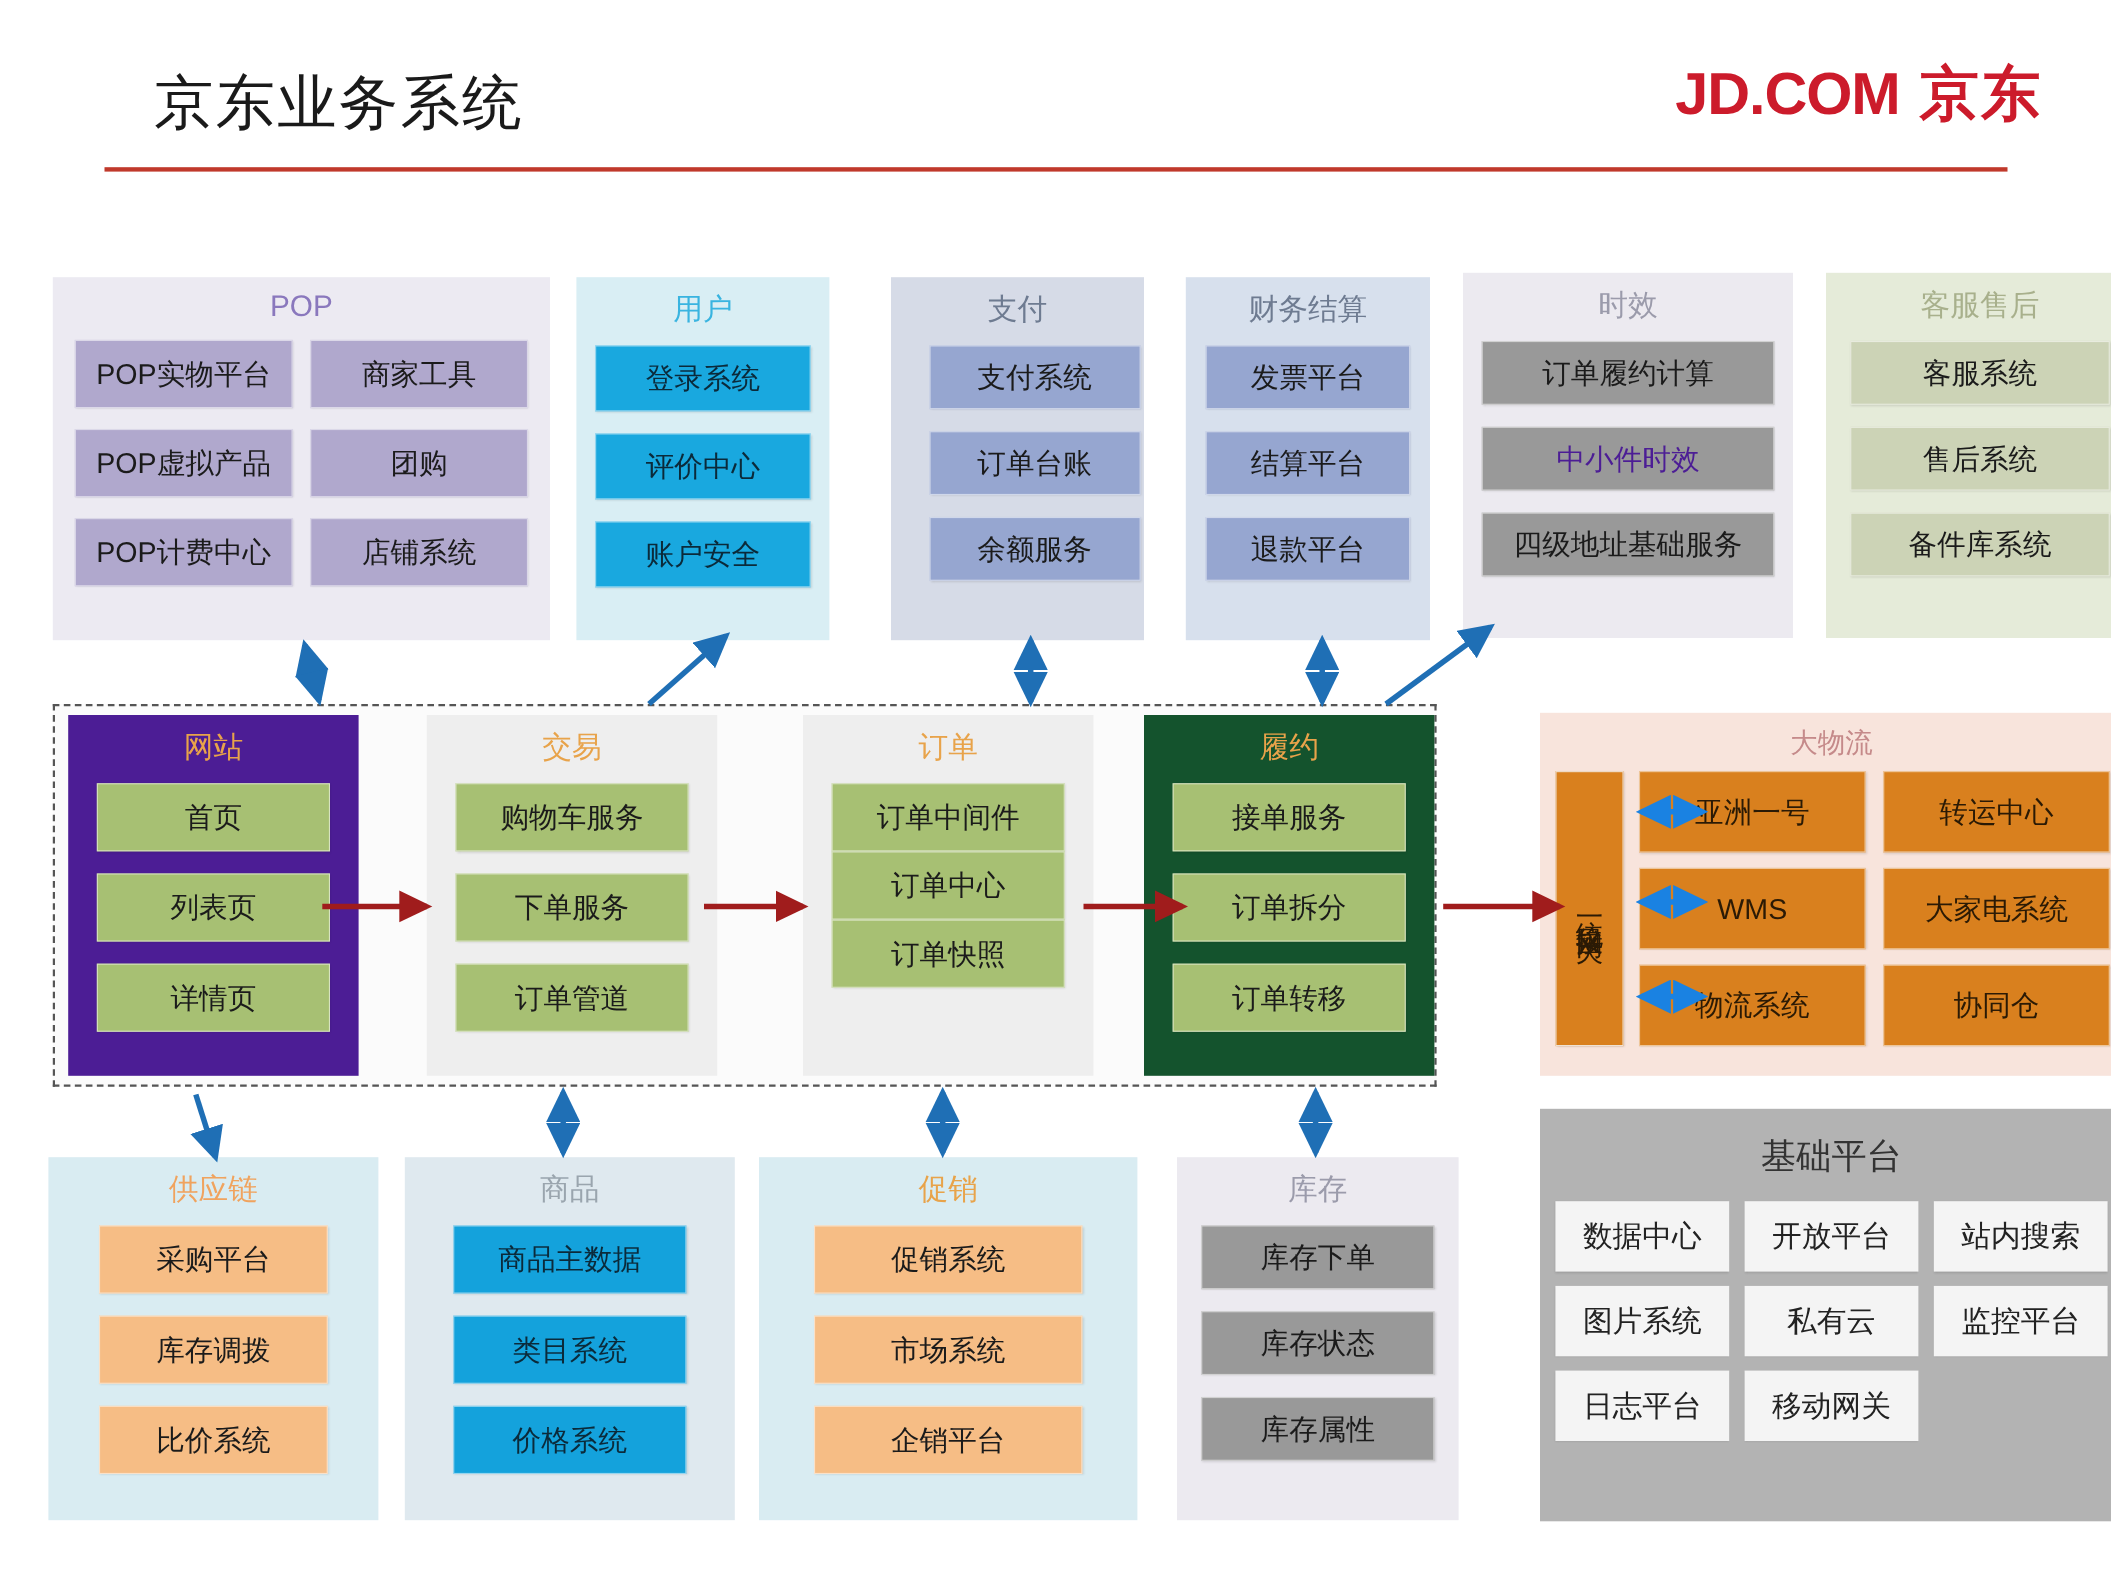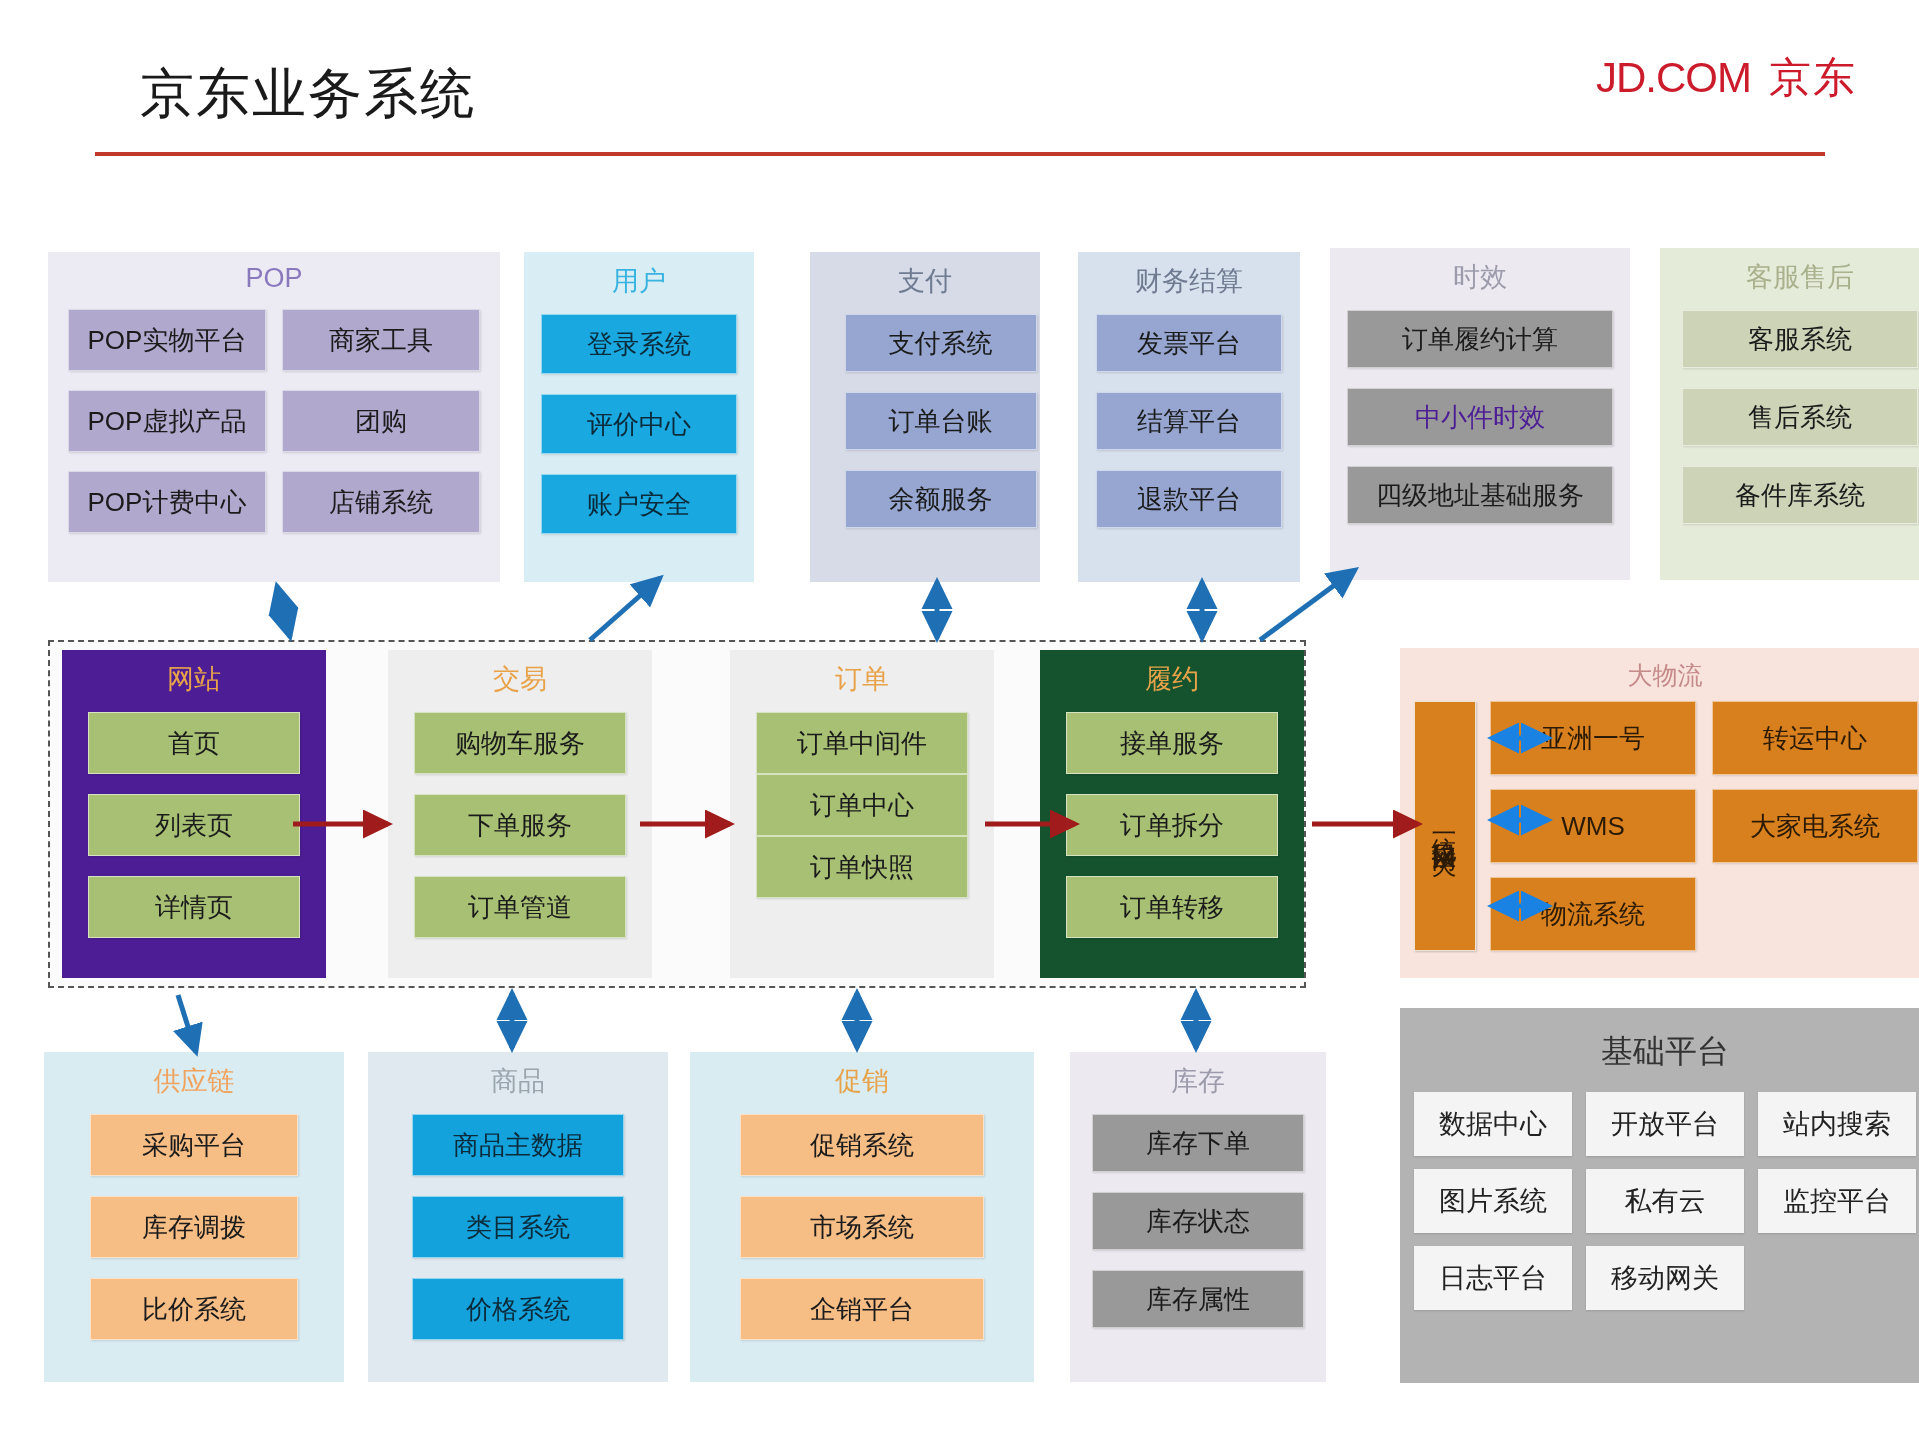--- a/index.html
+++ b/index.html
@@ -11,21 +11,21 @@
   }
   #page { position: relative; width: 1919px; height: 1439px; background:#fff; }
 
   
   #header-title {
     position: absolute; left: 140px; top: 58px;
     font-size: 54px; color: #1a1a1a; letter-spacing: 2px; white-space: nowrap;
   }
   #header-logo {
     position: absolute; right: 62px; top: 50px;
-    font-size: 42px; font-weight: normal; color: #cc1b2b; white-space: nowrap;
+    font-size: 54px; font-weight: bold; color: #cc1b2b; white-space: nowrap;
     letter-spacing: -1px;
   }
   #header-logo .cn { margin-left: 18px; letter-spacing: 2px; }
   #header-rule {
     position: absolute; left: 95px; top: 152px; width: 1730px; height: 4px;
     background: #c0392b;
   }
 
   
   .group {
@@ -207,20 +207,21 @@
       <div class="group" style="left: 1400px; top: 648px; width: 530px; height: 330px; background: rgb(248, 228, 220);">
         <div class="group-title" style="color: rgb(197, 138, 138); font-size: 25px;">大物流</div>
         <div class="logi-body">
           <div class="gateway" style="width: 62px; height: 250px;">统一接口网关</div>
           <div class="logi-grid">
             <div class="card" style="background: rgb(217, 128, 30); height: 74px; color: rgb(43, 26, 5);">亚洲一号</div>
             <div class="card" style="background: rgb(217, 128, 30); height: 74px; color: rgb(43, 26, 5);">转运中心</div>
             <div class="card" style="background: rgb(217, 128, 30); height: 74px; color: rgb(43, 26, 5);">WMS</div>
             <div class="card" style="background: rgb(217, 128, 30); height: 74px; color: rgb(43, 26, 5);">大家电系统</div>
             <div class="card" style="background: rgb(217, 128, 30); height: 74px; color: rgb(43, 26, 5);">物流系统</div>
+            <div class="card" style="background: rgb(217, 128, 30); height: 74px; color: rgb(43, 26, 5);">协同仓</div>
           </div>
         </div>
       </div>
       <div class="group" style="left: 1400px; top: 1008px; width: 530px; height: 375px; background: rgb(179, 179, 179);">
         <div class="group-title" style="color: rgb(51, 51, 51); font-size: 32px; margin-top: 22px; margin-bottom: 18px;">基础平台</div>
         <div class="plat-grid">
           <div class="plat-cell">数据中心</div>
           <div class="plat-cell">开放平台</div>
           <div class="plat-cell">站内搜索</div>
           <div class="plat-cell">图片系统</div>

